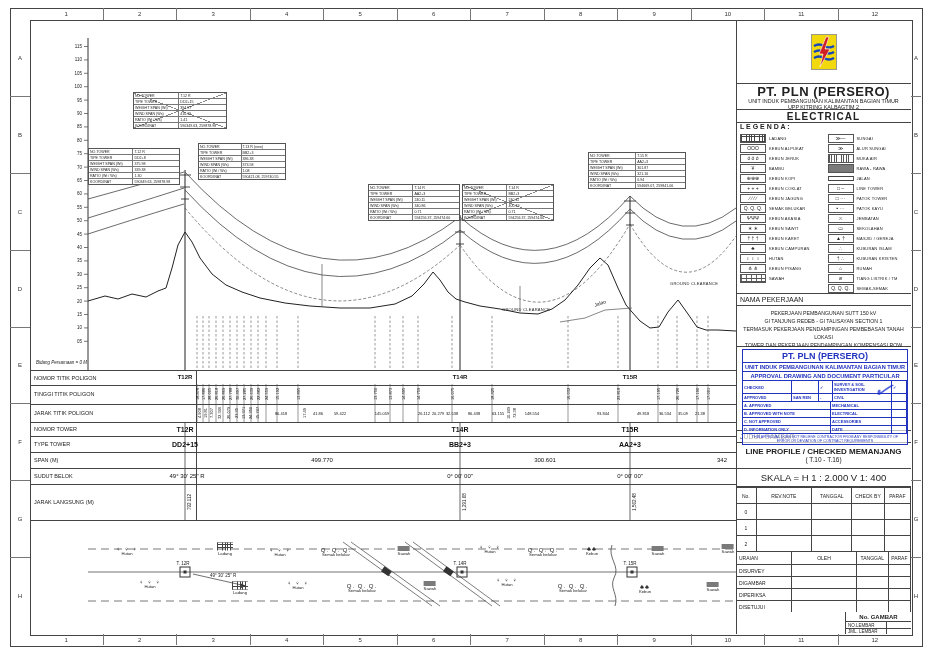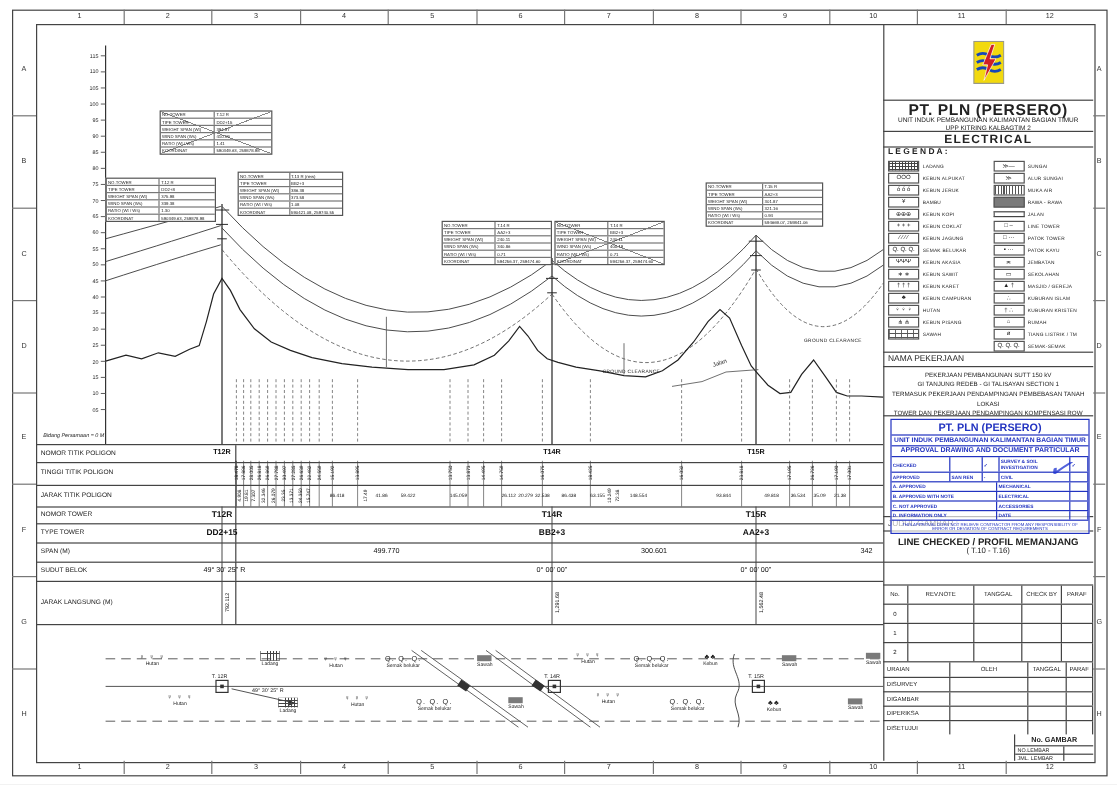--- a/index.html
+++ b/index.html
@@ -826,23 +826,24 @@
           <div class="scell" style="width: 61px; font-weight: bold;">DATE</div>
           <div class="scell" style="width: 13px; font-weight: bold;"></div>
         </div>
       </div>
     <div class="cen" style="font-size:3.6px;border-top:1px solid #2233c0;padding:1px 2px;line-height:4px;text-align:center;">THIS APPROVAL DOES NOT RELIEVE CONTRACTOR FROM ANY RESPONSIBILITY OF ERROR OR DEVIATION OF CONTRACT REQUIREMENTS</div>
     <div class="t" style="right:14px;top:26px;left:auto;font-size:24px;color:#1a2fd0;opacity:0.75;transform:rotate(12deg);font-style:italic;">✓</div>
   </div>
 
   <div class="sec" style="top:431px;height:12px;font-size:7px;padding:2px 0 0 4px;">JUDUL GAMBAR :</div>
   <div class="sec" style="top:443px;height:26px;">
-    <div class="cen" style="font-size:8px;font-weight:bold;margin-top:4px;">LINE CHECKED / PROFIL MEMANJANG</div>
+    <div class="cen" style="font-size:8px;font-weight:bold;margin-top:4px;">LINE PROFILE / CHECKED MEMANJANG</div>
     <div class="cen" style="font-size:6.5px;">( T.10 - T.16)</div>
   </div>
+  <div class="sec cen" style="top:469px;height:18px;font-size:9.5px;">SKALA  =  H 1 : 2.000    V 1: 400</div>
   <div class="sec revgrid" id="rev-table" style="top:487px;height:64px;border-bottom:none;">
       <div class="rrow" style="height: 15px;">
         <div class="rcell" style="width: 20px; font-weight: normal;">No.</div>
         <div class="rcell" style="width: 56px; font-weight: normal;">REV.NOTE</div>
         <div class="rcell" style="width: 40px; font-weight: normal;">TANGGAL</div>
         <div class="rcell" style="width: 32px; font-weight: normal;">CHECK BY</div>
         <div class="rcell" style="width: 26px; font-weight: normal;">PARAF</div>
       </div>
       <div class="rrow" style="height: 15px;">
         <div class="rcell" style="width: 20px; font-weight: normal;">0</div>

